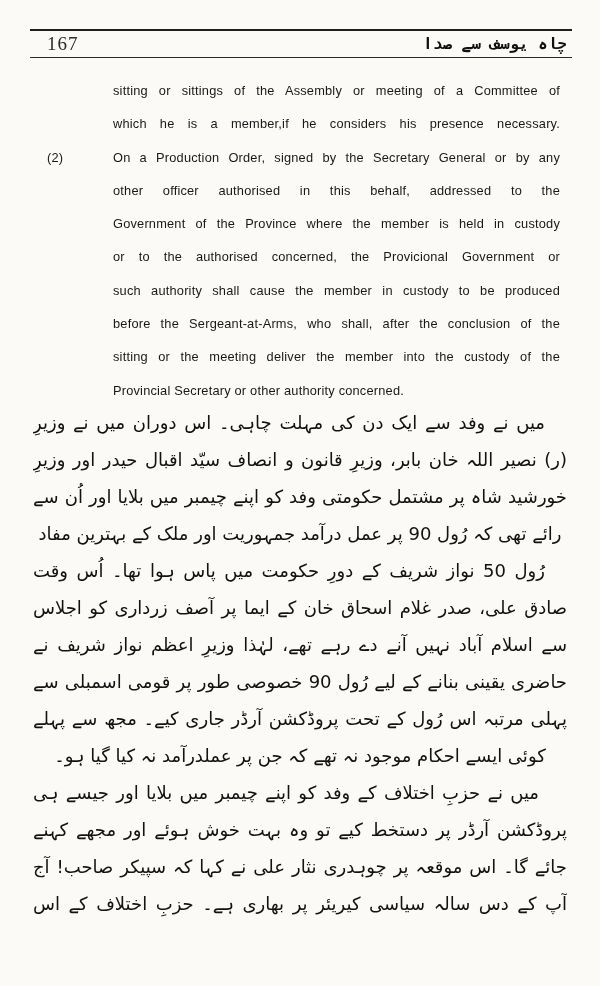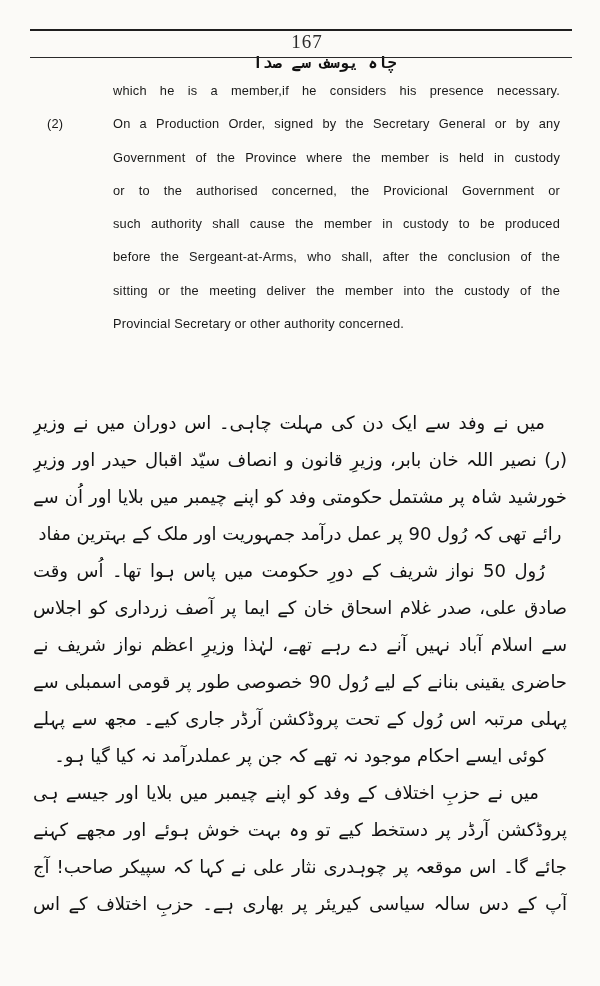--- a/index.html
+++ b/index.html
@@ -22,21 +22,21 @@
   .rule-top {
     position: absolute; left: 30px; right: 28px; top: 29px;
     height: 2px; background: #1f1f1f;
   }
   .rule-bottom {
     position: absolute; left: 30px; right: 28px; top: 57px;
     height: 1px; background: #2a2a2a;
   }
   .header-row {
     position: absolute; left: 47px; right: 33px; top: 31px; height: 25px;
-    display: flex; justify-content: space-between; align-items: center; flex-direction: column;
+    display: flex; justify-content: space-between; align-items: center;
   }
   .page-number {
     font-family: "Liberation Serif", serif;
     font-size: 19px; color: #2b2b2b; letter-spacing: 1px;
   }
   .book-title {
     font-family: Liberation Mono, monospace;
     direction: rtl; unicode-bidi: embed;
     font-size: 16px; font-weight: bold; color: #101010; margin-left: 36px;
   }
@@ -78,27 +78,29 @@
   <div class="header-row">
     <span class="page-number">167</span>
     <span class="book-title" dir="rtl">چاہ یوسف سے صدا</span>
   </div>
 
   <div class="rule-bottom"></div>
 
   <div class="english-block">
 
     <div class="epara">
+      <div class="eline j">sitting or sittings of the Assembly or meeting of a Committee of</div>
       <div class="eline j">which he is a member,if he considers his presence necessary.</div>
     </div>
 
     <div class="eitem">
       <span class="emarker">(2)</span>
       <div class="epara">
         <div class="eline j">On a Production Order, signed by the Secretary General or by any</div>
+        <div class="eline j">other officer authorised in this behalf, addressed to the</div>
         <div class="eline j">Government of the Province where the member is held in custody</div>
         <div class="eline j">or to the authorised concerned, the Provicional Government or</div>
         <div class="eline j">such authority shall cause the member in custody to be produced</div>
         <div class="eline j">before the Sergeant-at-Arms, who shall, after the conclusion of the</div>
         <div class="eline j">sitting or the meeting deliver the member into the custody of the</div>
         <div class="eline">Provincial Secretary or other authority concerned.</div>
       </div>
     </div>
 
   </div>

